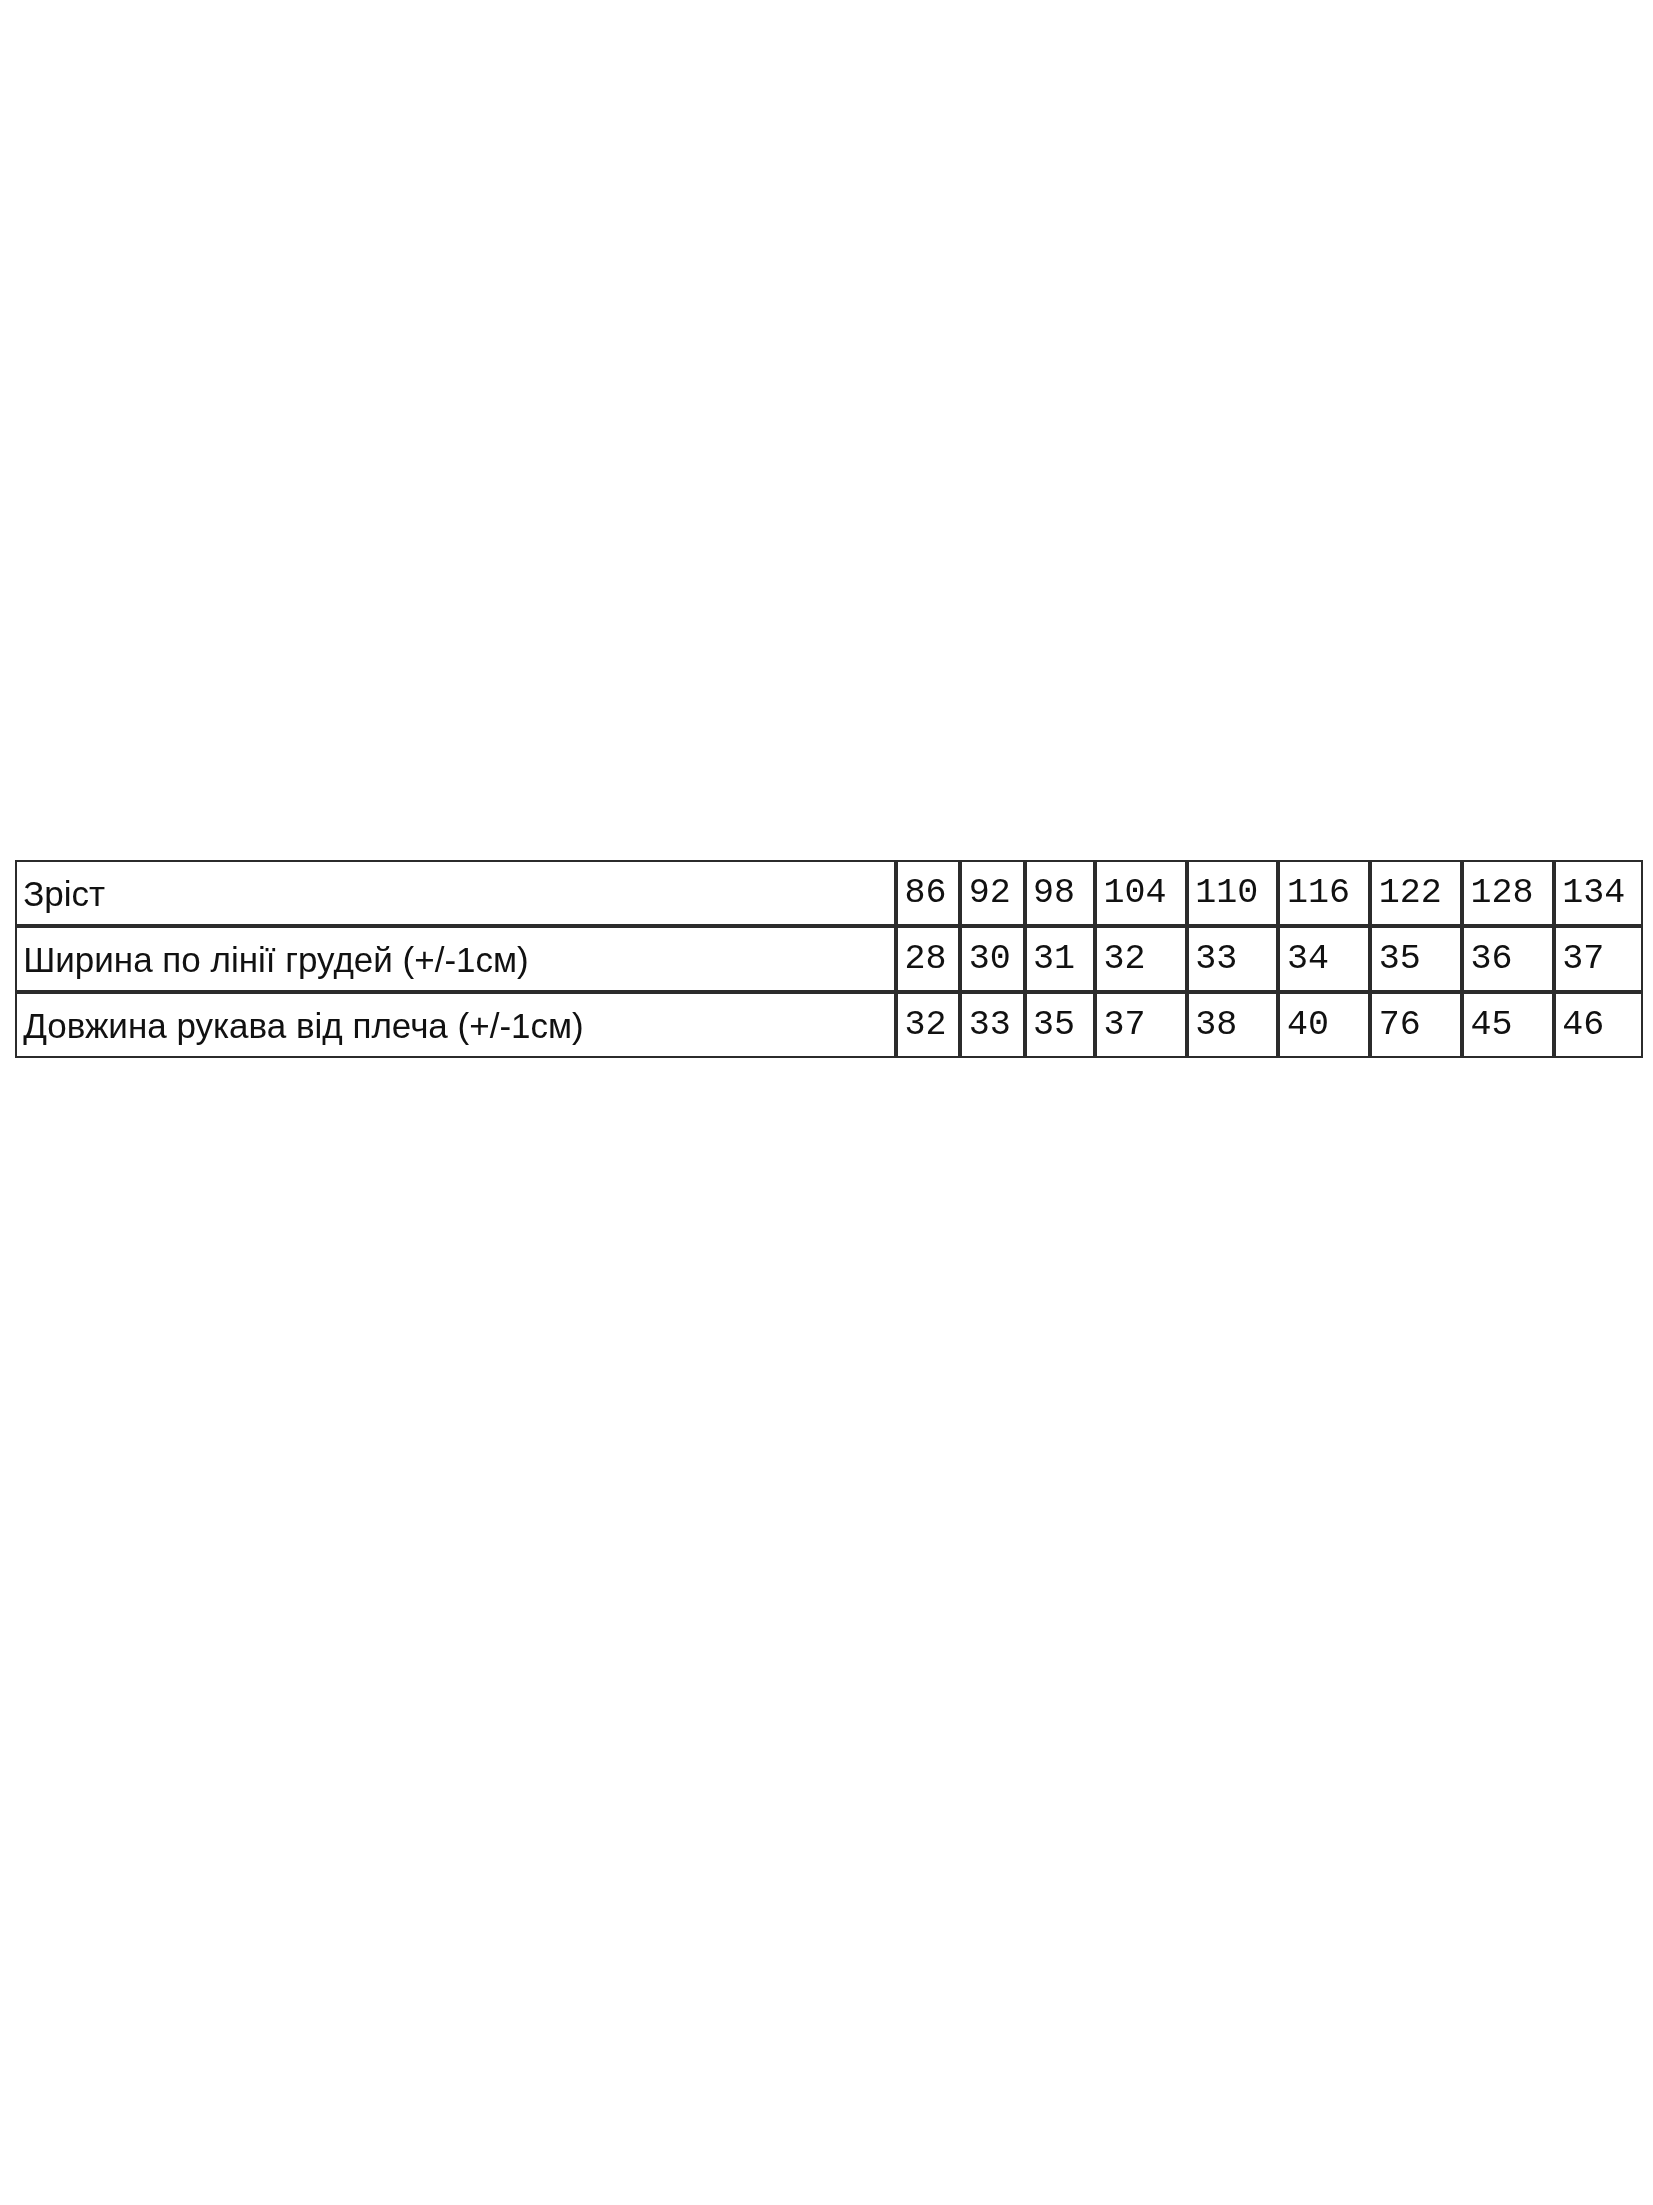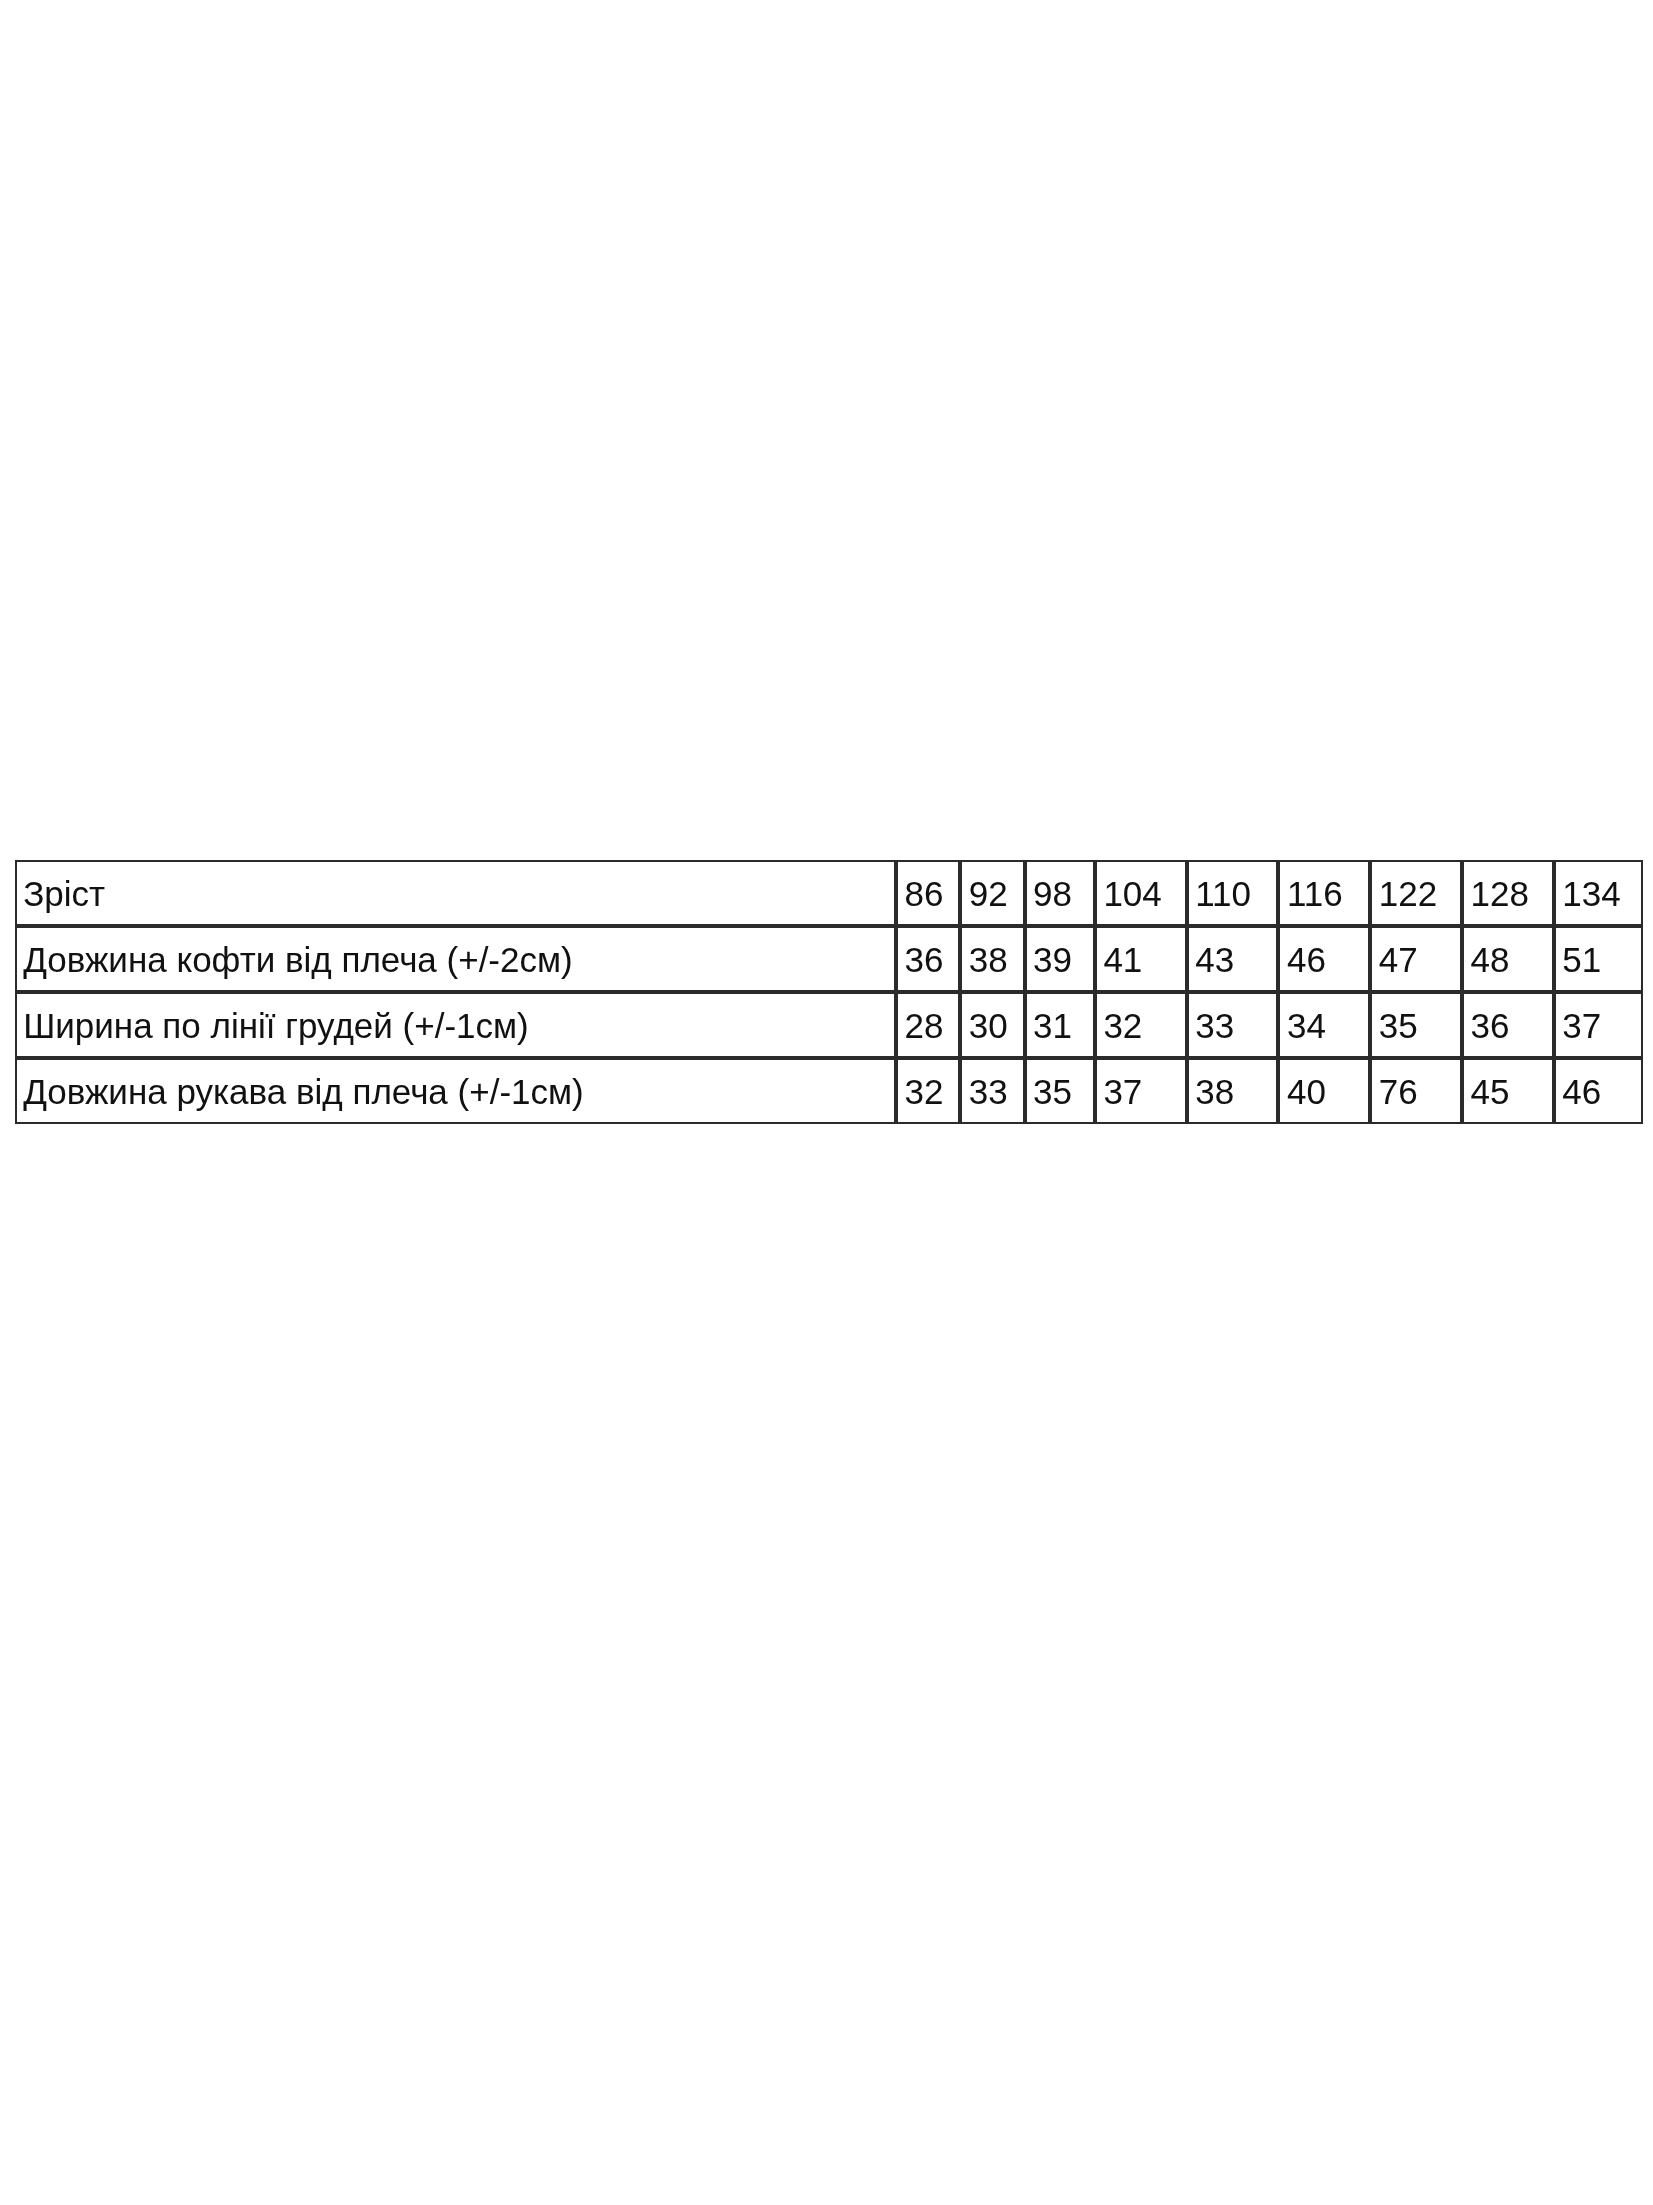--- a/index.html
+++ b/index.html
@@ -47,20 +47,21 @@
     overflow: hidden;
     background: #ffffff;
   }
   td.label-cell {
     text-align: left;
     padding-left: 11.4px;
   }
   td.val-cell {
     text-align: left;
     padding-left: 9.8px;
+    font-family: Liberation Mono, monospace;
   }
   
   col.c-label { width: 864px; }
   col.c-v0 { width: 63px; }
   col.c-v1 { width: 63px; }
   col.c-v2 { width: 69px; }
   col.c-v3 { width: 90px; }
   col.c-v4 { width: 90px; }
   col.c-v5 { width: 90px; }
   col.c-v6 { width: 90px; }
@@ -92,32 +93,20 @@
           <td class="val-cell">92</td>
           <td class="val-cell">98</td>
           <td class="val-cell">104</td>
           <td class="val-cell">110</td>
           <td class="val-cell">116</td>
           <td class="val-cell">122</td>
           <td class="val-cell">128</td>
           <td class="val-cell">134</td>
         </tr>
         <tr>
-          <td class="label-cell">Довжина кофти від плеча (+/-2см)</td>
-          <td class="val-cell">36</td>
-          <td class="val-cell">38</td>
-          <td class="val-cell">39</td>
-          <td class="val-cell">41</td>
-          <td class="val-cell">43</td>
-          <td class="val-cell">46</td>
-          <td class="val-cell">47</td>
-          <td class="val-cell">48</td>
-          <td class="val-cell">51</td>
-        </tr>
-        <tr>
           <td class="label-cell">Ширина по лінії грудей (+/-1см)</td>
           <td class="val-cell">28</td>
           <td class="val-cell">30</td>
           <td class="val-cell">31</td>
           <td class="val-cell">32</td>
           <td class="val-cell">33</td>
           <td class="val-cell">34</td>
           <td class="val-cell">35</td>
           <td class="val-cell">36</td>
           <td class="val-cell">37</td>

